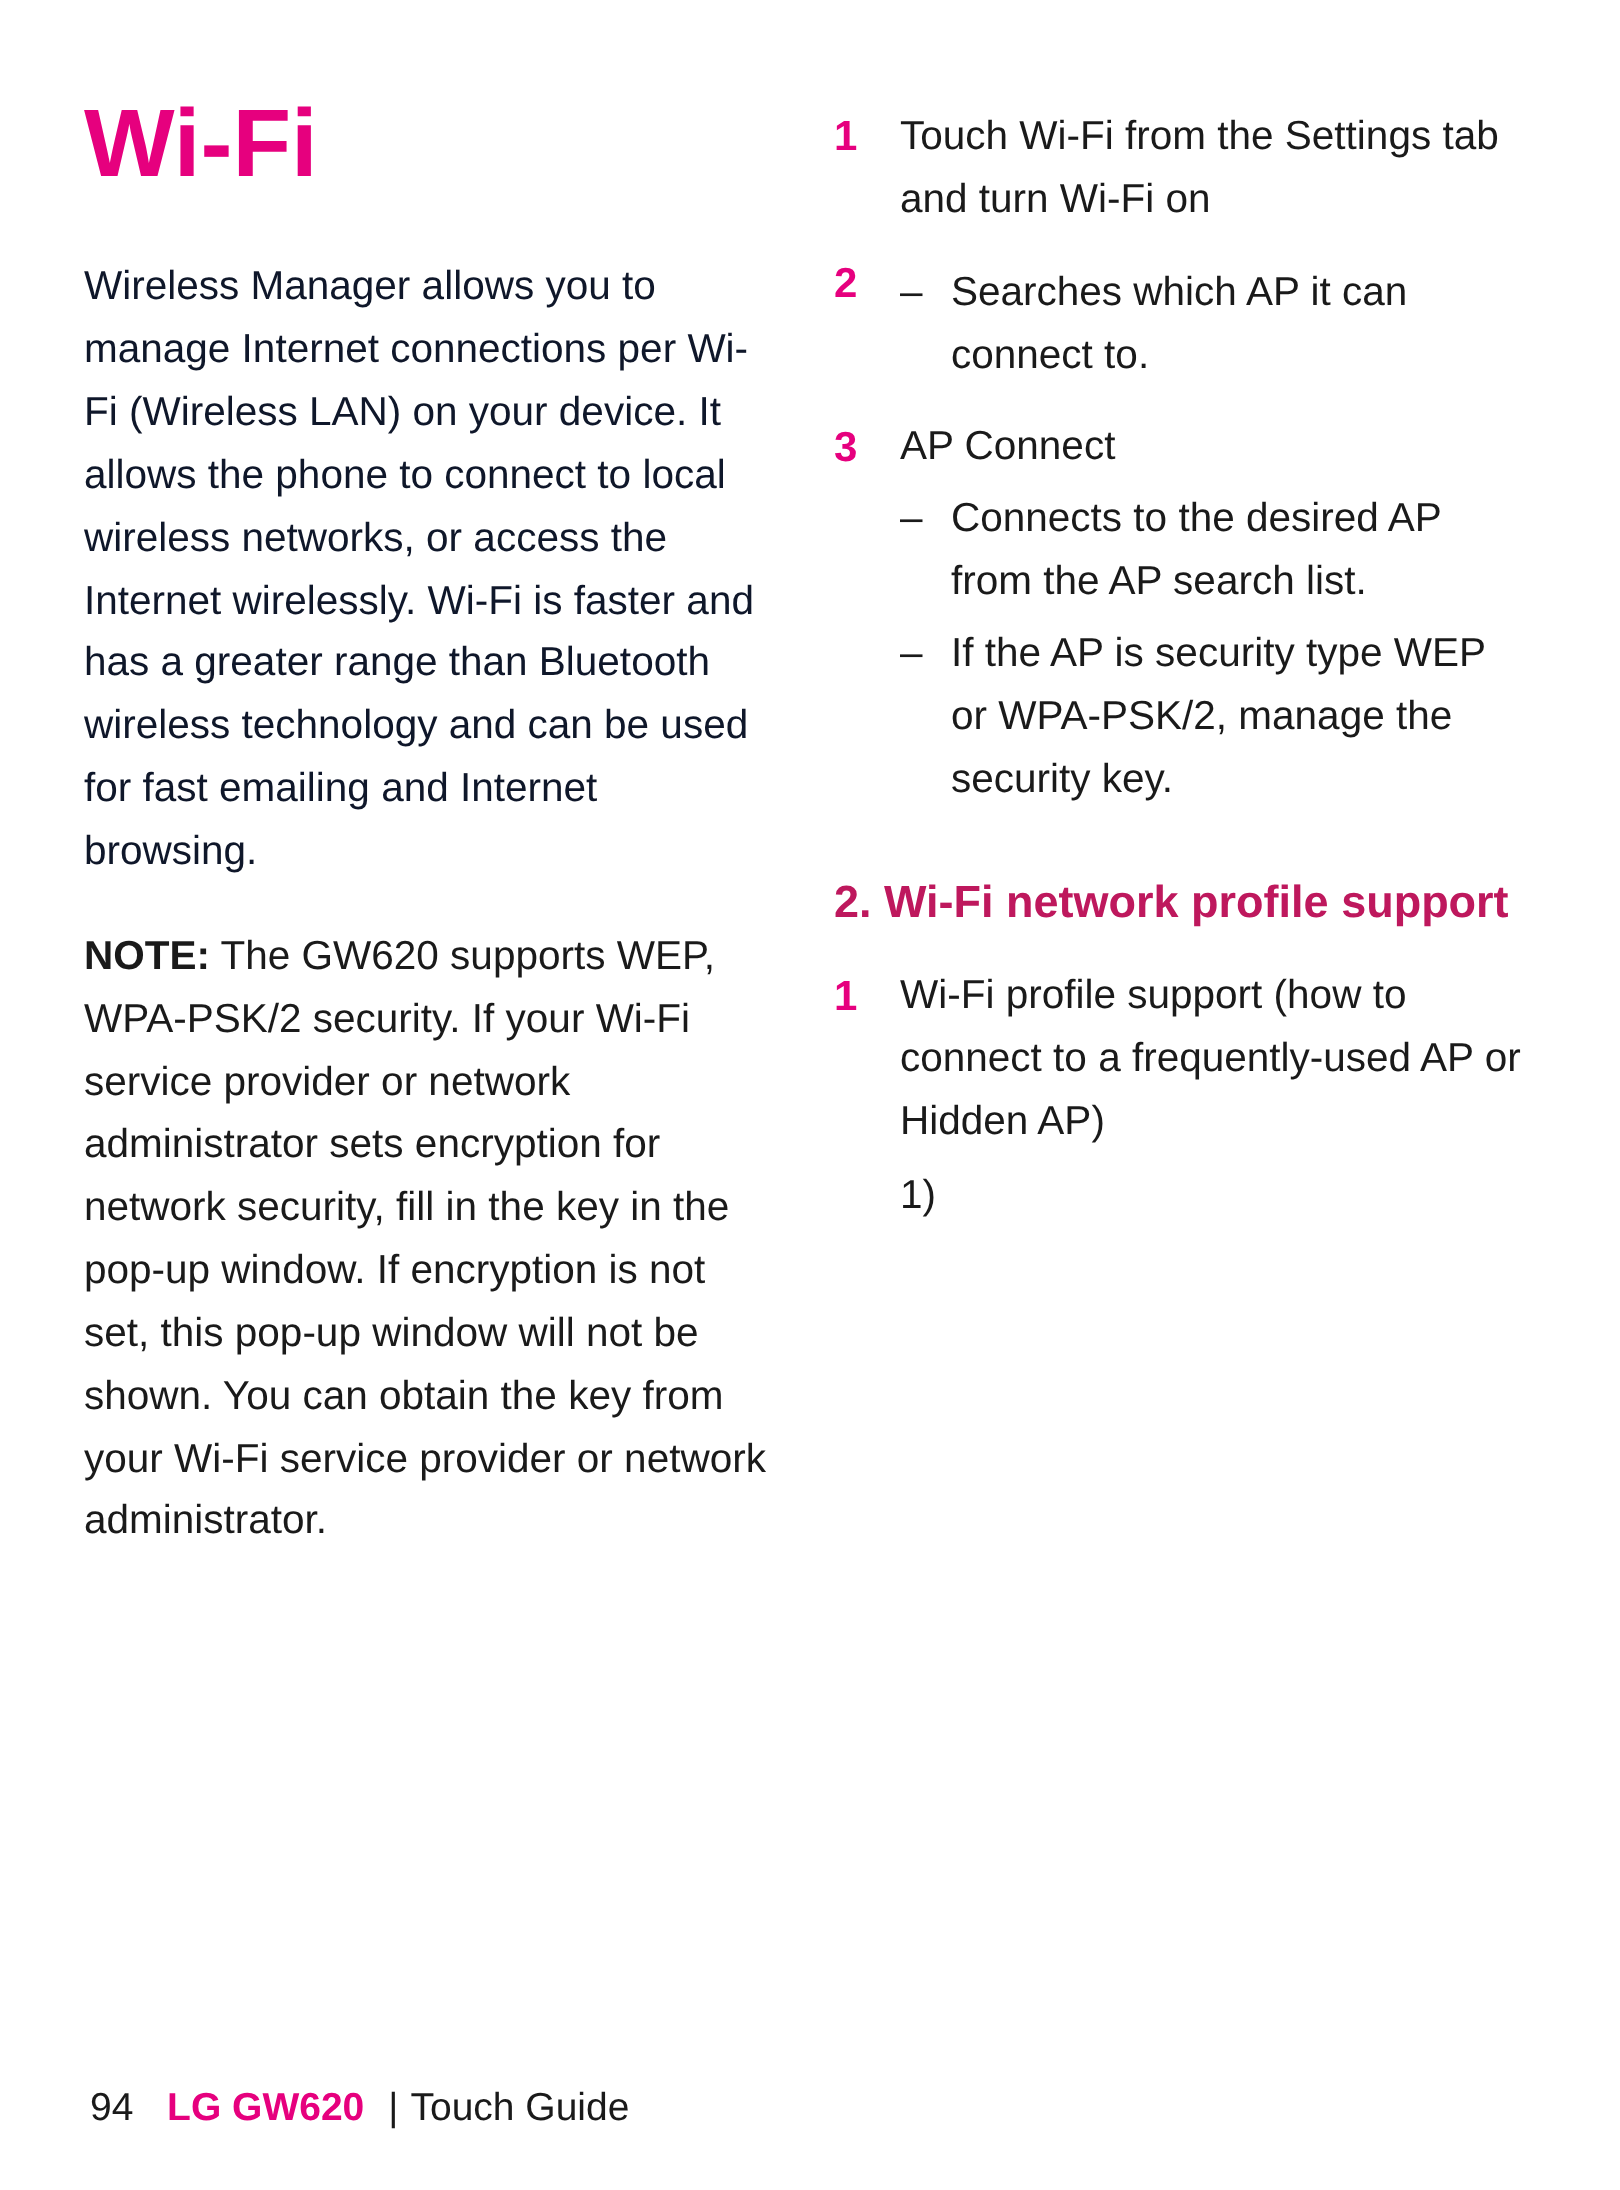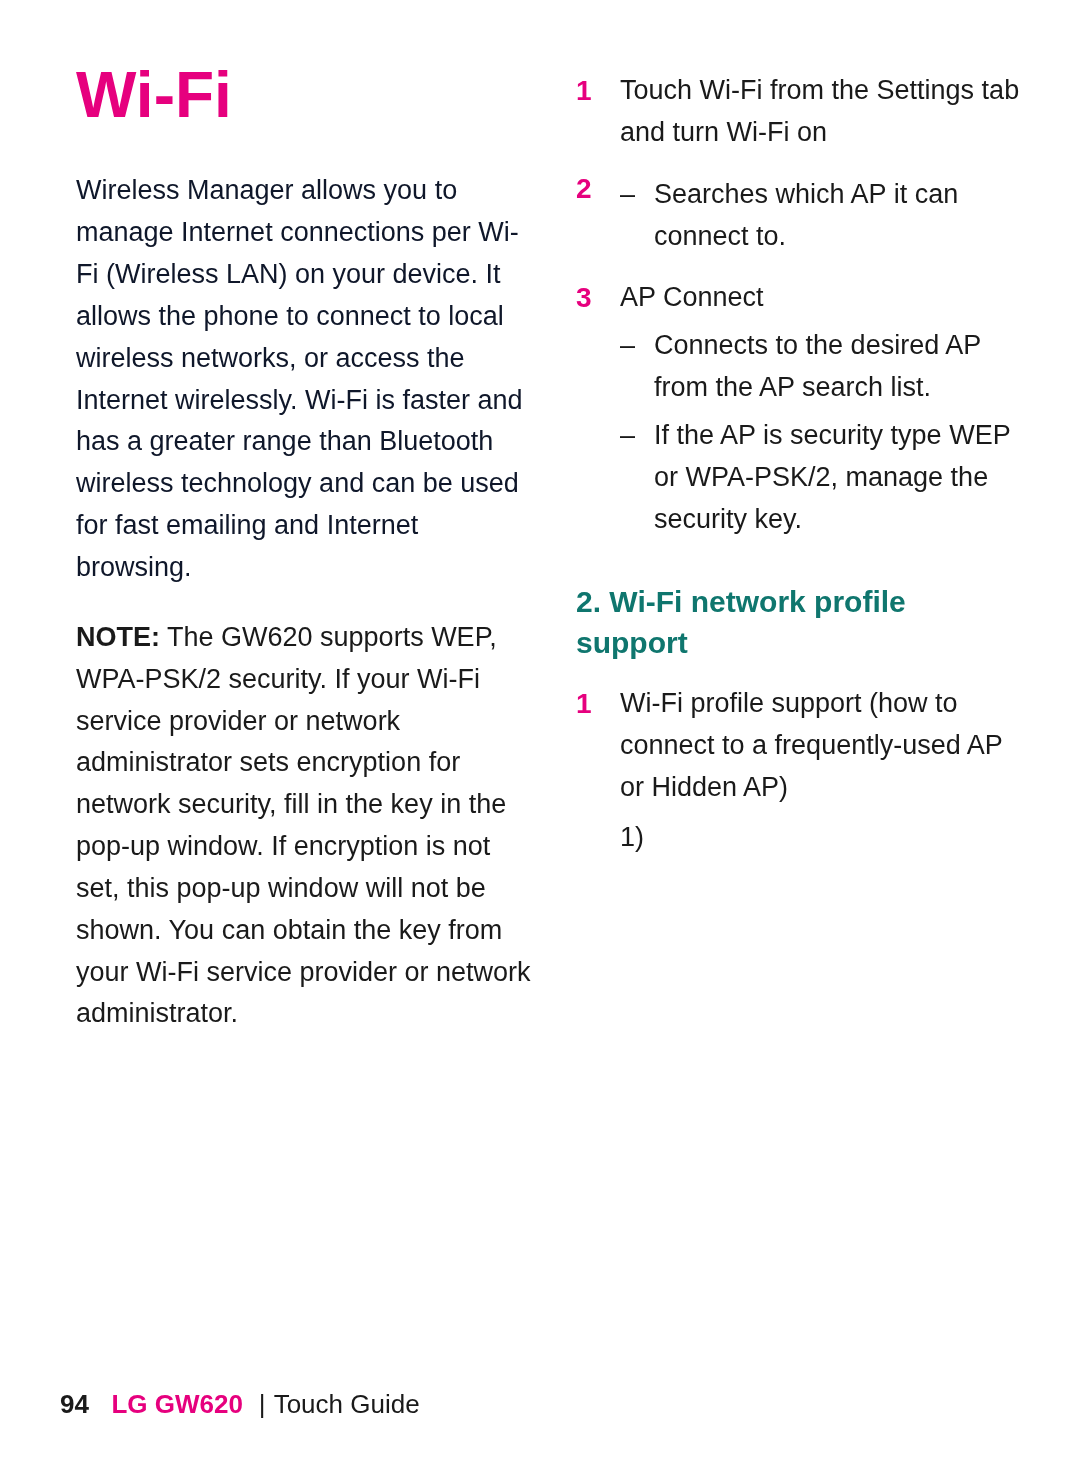--- a/index.html
+++ b/index.html
@@ -15,21 +15,21 @@
       font-family: Arial, Helvetica, sans-serif;
       font-size: 28px;
       color: #1a1a1a;
       position: relative;
       overflow: hidden;
     }
 
     .page-content {
       display: flex;
       flex-direction: row;
-      padding: 60px 60px 60px 76px;
+      padding: 60px 60px 60px 56px;
       gap: 40px;
     }
 
     .left-column {
       flex: 0 0 460px;
       max-width: 460px;
     }
 
     .right-column {
       flex: 1;
@@ -151,40 +151,40 @@
     .sub-sub-item .sub-sub-content {
       font-size: 27px;
       line-height: 1.55;
       color: #1a1a1a;
       flex: 1;
     }
 
     .section-2-heading {
       font-size: 30px;
       font-weight: bold;
-      color: #0f766e;
+      color: #be185d;
       margin-top: 36px;
       margin-bottom: 20px;
       line-height: 1.35;
     }
 
     .page-footer {
       position: absolute;
       bottom: 40px;
       left: 60px;
       display: flex;
       flex-direction: row;
       align-items: center;
       gap: 0;
     }
 
     .footer-page-num {
       font-size: 26px;
       color: #1a1a1a;
-      font-weight: bold;
+      font-weight: normal;
     }
 
     .footer-brand {
       font-size: 26px;
       color: #e6007e;
       font-weight: bold;
       margin-left: 8px;
       margin-right: 8px;
     }
 

